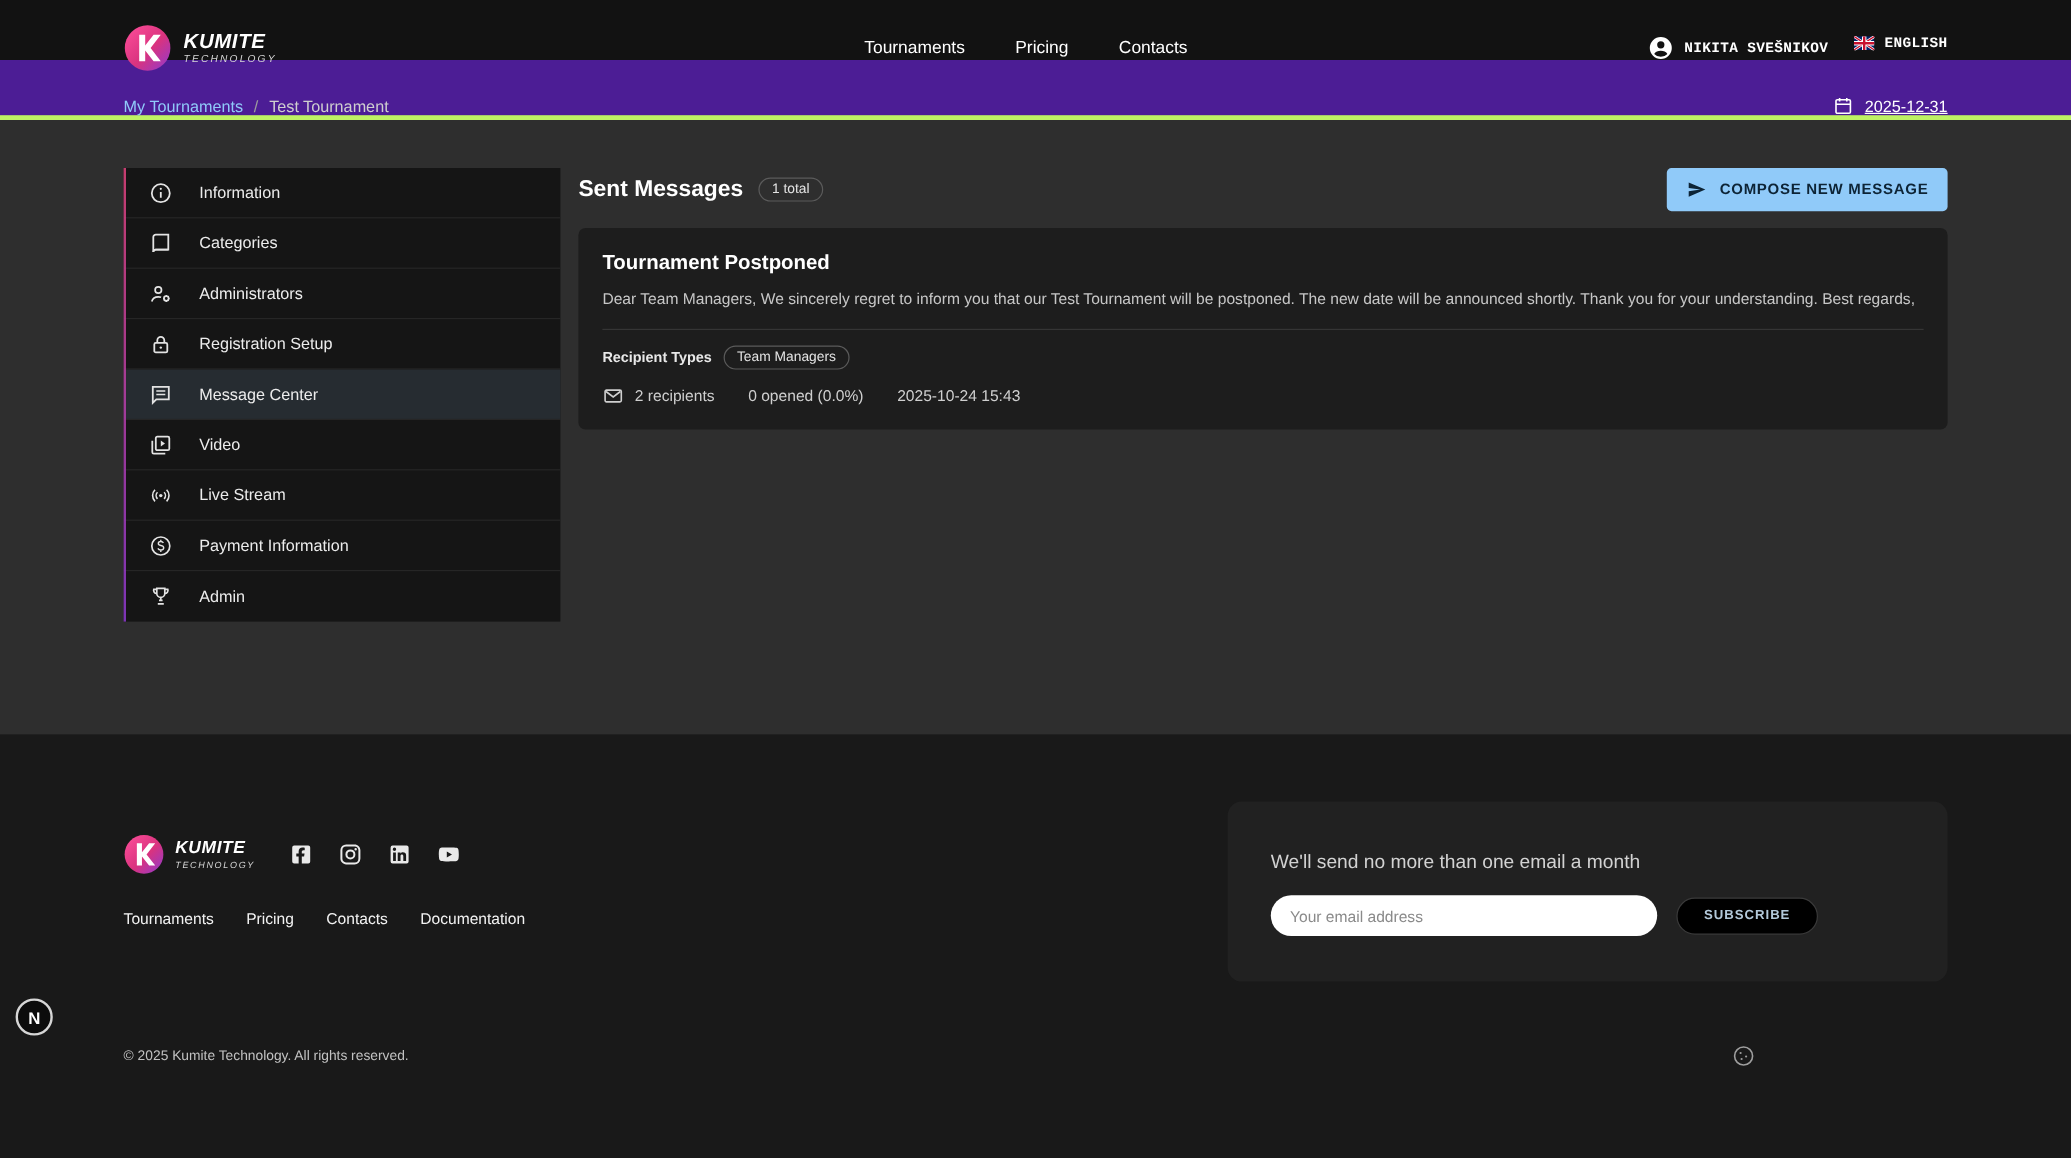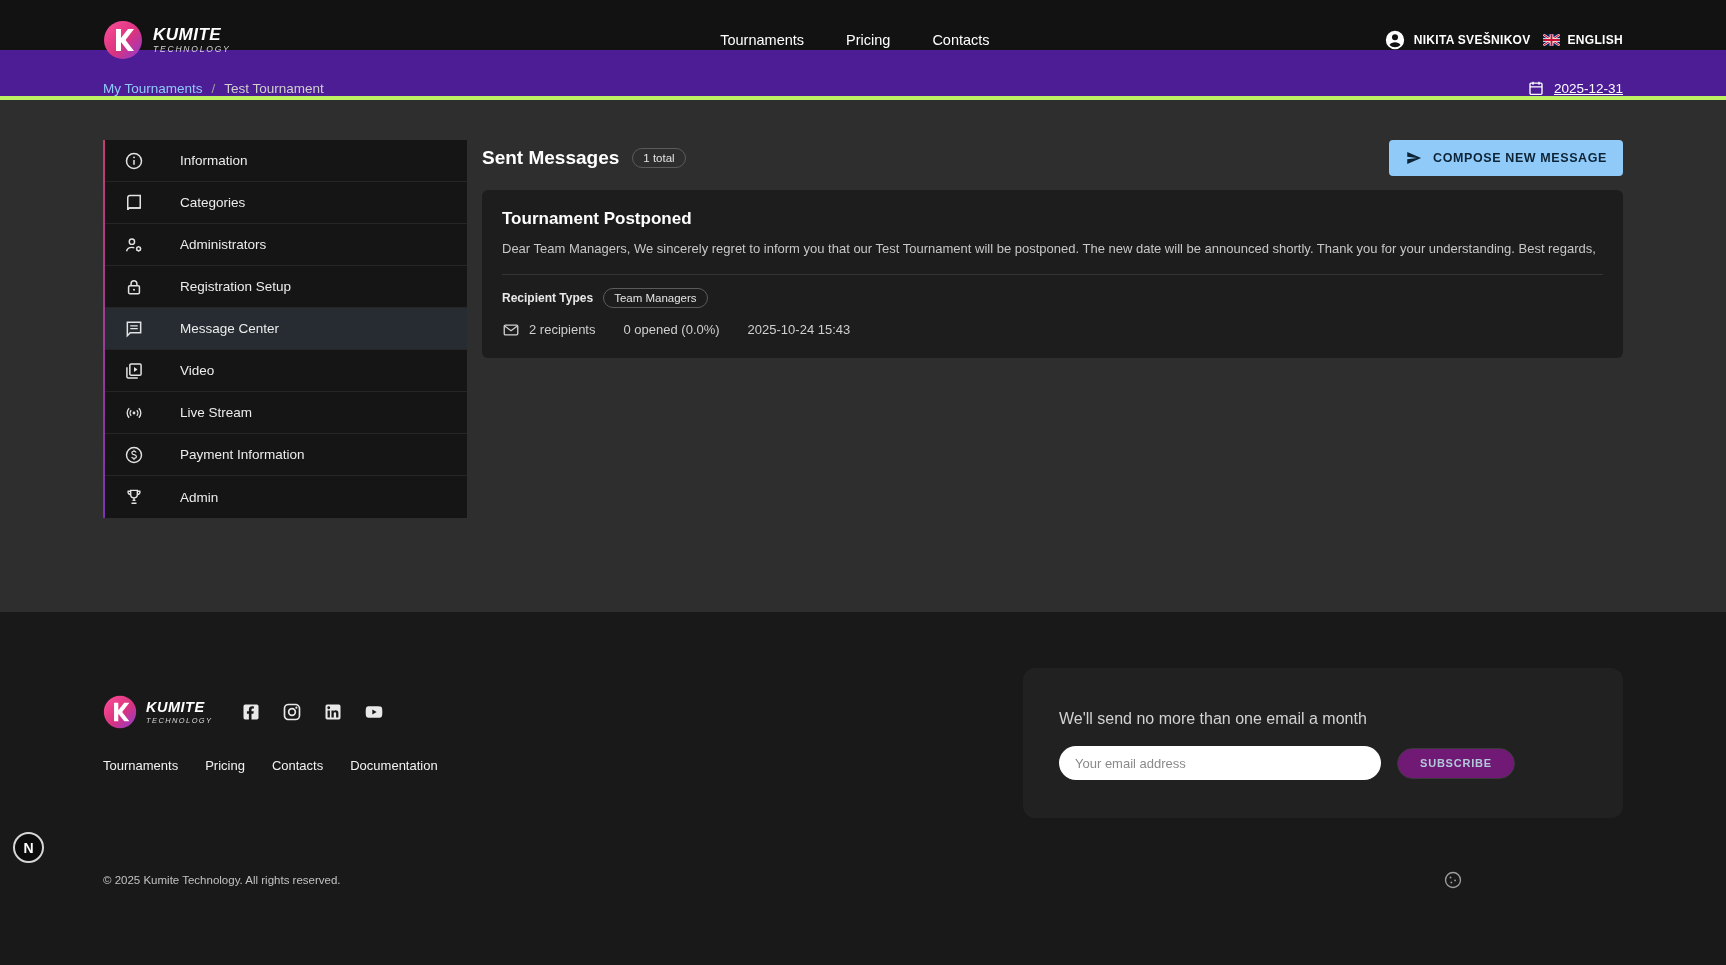--- a/index.html
+++ b/index.html
@@ -18,39 +18,39 @@
   
   .topbar { height: 50px; background: #121212; flex: none; }
   .topbar-inner { height: 100%; display: flex; align-items: center; position: relative; }
   .brand { display: flex; align-items: center; gap: 10px; cursor: pointer; }
   .logo-svg { display: block; }
   .brand-text { display: flex; flex-direction: column; line-height: 1; }
   .brand-title { font-style: italic; font-weight: 700; font-size: 17px; letter-spacing: .5px; }
   .brand-sub { font-style: italic; font-size: 8.5px; letter-spacing: 1.8px; color: #d6d6d6; margin-top: 2px; }
   .top-nav { position: absolute; left: 50%; transform: translateX(-53%); display: flex; gap: 42px; }
   .top-nav-link { font-size: 14.5px; color: #fff; text-decoration: none; cursor: pointer; }
-  .top-right { margin-left: auto; display: flex; align-items: center; gap: 12px; }
+  .top-right { margin-left: auto; display: flex; align-items: flex-start; gap: 22px; font-family: Liberation Mono, monospace; }
   .user-chip, .lang-chip { display: flex; align-items: center; gap: 8px; font-size: 12px; font-weight: 700; letter-spacing: .3px; cursor: pointer; }
   .flag-svg { border-radius: 1px; display: block; }
 
   
   .breadcrumb-bar { height: 50px; background: #4c1d95; border-bottom: 4px solid #bef264; flex: none; }
   .breadcrumb-inner { height: 100%; display: flex; align-items: center; font-size: 13.5px; }
   .crumb-link { color: #90caf9; text-decoration: none; cursor: pointer; }
   .crumb-sep { color: #9e9e9e; margin: 0 9px; }
   .crumb-current { color: #cfcfcf; }
   .date-chip { margin-left: auto; display: flex; align-items: center; gap: 9px; font-size: 13.5px; color: #fff; text-decoration: underline; }
 
   
   .page-main { flex: 1; background: #2e2e2e; }
   .main-wrap { display: flex; gap: 15px; padding-top: 25px; }
   .sidebar { width: 364px; flex: none; background: #151515; position: relative; align-self: flex-start; }
   .sidebar::before { content:""; position:absolute; left:0; top:0; bottom:0; width:2px;
     background: linear-gradient(180deg,#e3447e,#8e3ad1); opacity:.85; }
-  .side-item { height: 42px; display: flex; align-items: center; gap: 36px; padding: 0 16px 0 21px;
+  .side-item { height: 42px; display: flex; align-items: center; gap: 22px; padding: 0 16px 0 21px;
     border-bottom: 1px solid #262626; font-size: 13.5px; color: #ececec; cursor: pointer; }
   .side-item:last-child { border-bottom: none; }
   .side-item.selected { background: #262c31; }
   .side-icon { width: 20px; height: 20px; flex: none; color: #e3e3e3; }
 
   .content { flex: 1; }
   .content-header { display: flex; align-items: center; }
   .content-title { font-size: 19px; font-weight: 700; }
   .chip { border: 1px solid #5b5b5b; border-radius: 13px; padding: 3px 10px; font-size: 11.5px; color: #e3e3e3; white-space: nowrap; }
   .total-chip { margin-left: 13px; }
@@ -83,21 +83,21 @@
   .footer-link { font-size: 13px; color: #f2f2f2; text-decoration: none; cursor: pointer; }
 
   .newsletter-card { width: 600px; background: #212121; border-radius: 12px; padding: 33px 36px 38px; }
   .nl-title { font-size: 16.5px; font-weight: 700; }
   .nl-sub { font-size: 16px; color: #d2d2d2; margin-top: 9px; }
   .nl-row { margin-top: 18px; display: flex; align-items: center; }
   .nl-input { width: 322px; height: 34px; border-radius: 17px; border: none; outline: none;
     padding: 0 16px; font-family: inherit; font-size: 13px; background: #fff; color: #222; }
   .nl-input::placeholder { color: #8a8a8a; }
   .subscribe-btn { margin-left: 16px; height: 31px; padding: 0 22px; border-radius: 16px;
-    background: #701a75; border: 1px solid #3a3a3a; color: #b3c9da; font-family: inherit;
+    background: #000000; border: 1px solid #3a3a3a; color: #b3c9da; font-family: inherit;
     font-size: 11px; font-weight: 700; letter-spacing: .8px; cursor: pointer; }
 
   .footer-bottom { margin-top: 52px; display: flex; align-items: center; justify-content: space-between; }
   .copyright { font-size: 11.5px; color: #c2c2c2; }
   .cookie-btn { margin-right: 160px; width: 20px; height: 20px; cursor: pointer; color: #9e9e9e; }
 
   .acc-btn { position: absolute; left: 13px; top: 832px; width: 31px; height: 31px; border-radius: 50%;
     background: #0c0c0c; border: 2px solid #d6d6d6; color: #fff; display: flex; align-items: center;
     justify-content: center; font-size: 14px; font-weight: 600; cursor: pointer; z-index: 20; }
 </style>

